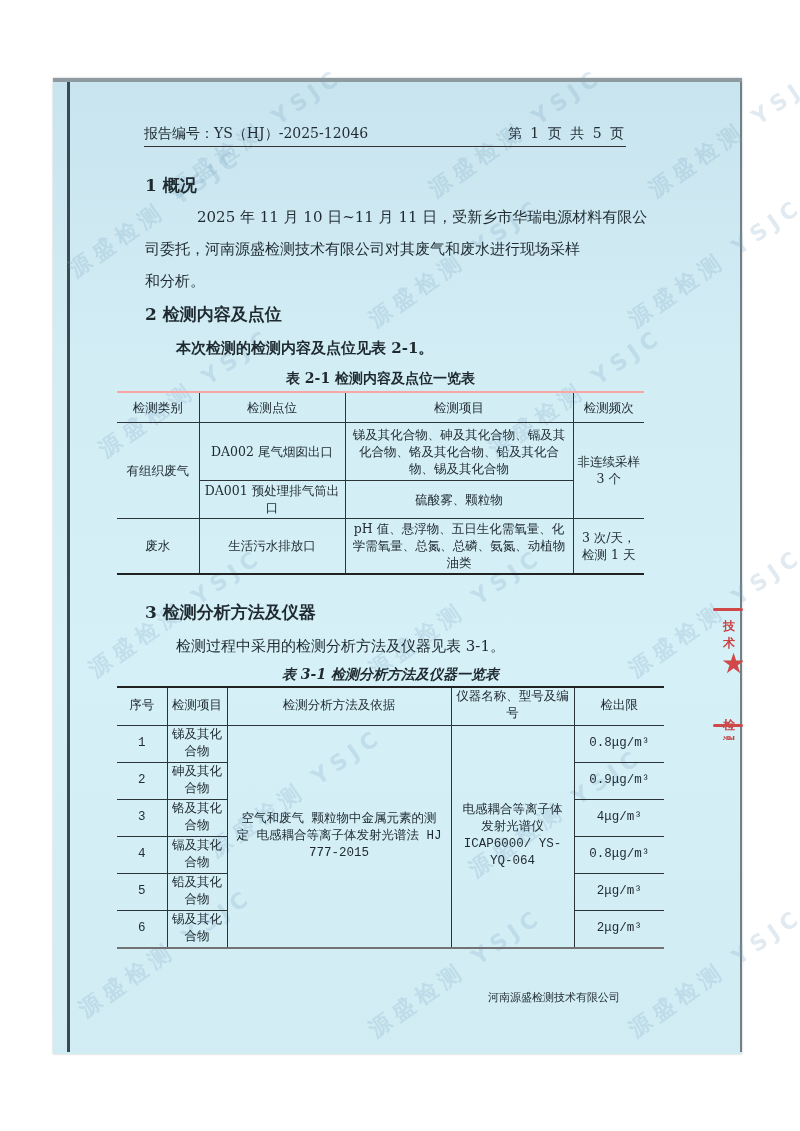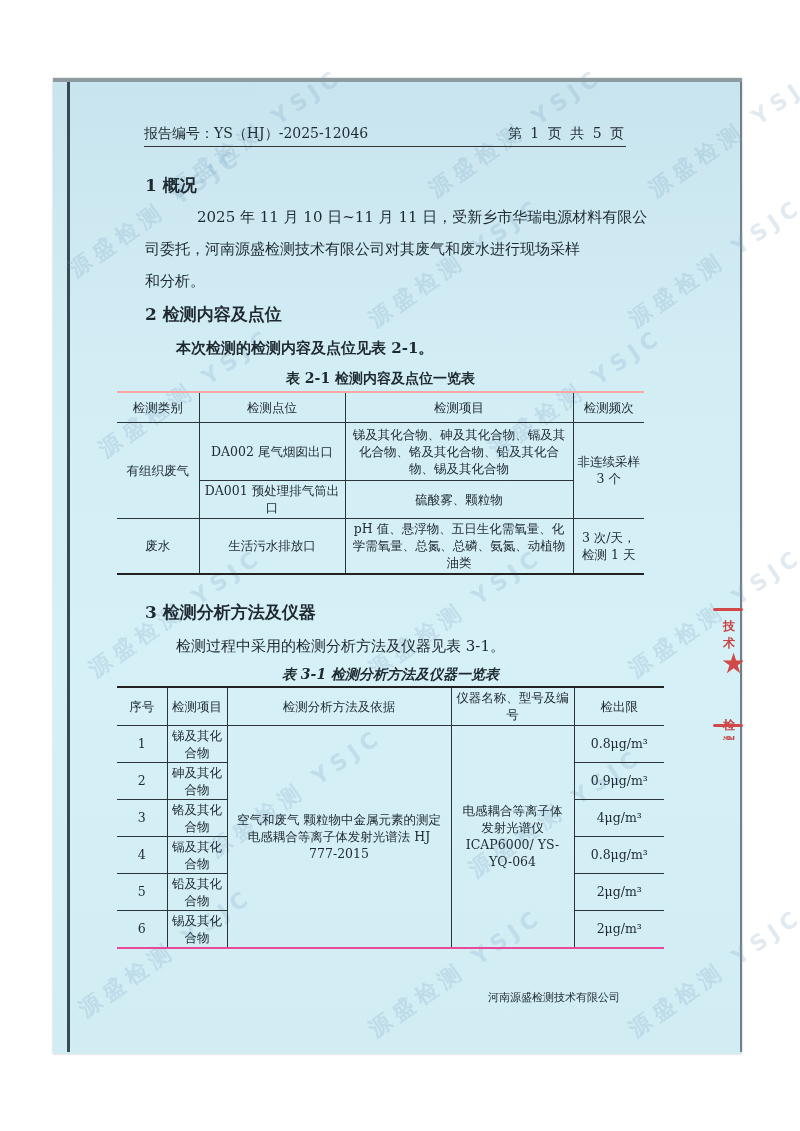--- a/index.html
+++ b/index.html
@@ -27,21 +27,21 @@
     .header .left { position: absolute; left: 0; bottom: 3px; }
     .header .right { position: absolute; right: 0; bottom: 3px; letter-spacing: 2px; }
     .h1 { position: absolute; font-size: 17px; font-weight: bold; font-family: "DejaVu Serif", serif; }
     .para { position: absolute; font-size: 15px; line-height: 30px; }
     .caption { position: absolute; font-size: 14px; font-weight: bold; text-align: center; }
     table { border-collapse: collapse; position: absolute; font-size: 12.5px; }
     td, th { border: 1px solid #2b3438; text-align: center; vertical-align: middle; padding: 1px 3px; font-weight: normal; line-height: 17px; }
     table.t1 { left: 117px; top: 391px; width: 527px; border-top: 2px solid #fca5a5; border-bottom: 2px solid #222; }
     table.t1 tr > :first-child { border-left: none; }
     table.t1 tr > :last-child { border-right: none; }
-    table.t2 { left: 117px; top: 686px; width: 547px; border-top: 2px solid #222; border-bottom: 2px solid #ec4899; }
+    table.t2 { left: 117px; top: 686px; width: 547px; border-top: 2px solid #222; border-bottom: 2px solid #737373; font-family: Liberation Mono, monospace; }
     table.t2 tr > :first-child { border-left: none; }
     table.t2 tr > :last-child { border-right: none; }
     .footer { position: absolute; left: 488px; top: 990px; font-size: 11px; }
     .stamp { position: absolute; left: 713px; top: 600px; width: 30px; height: 140px; overflow: hidden; }
     .stamp .arc { position: absolute; left: 0; width: 30px; height: 3px; background: #d04848; border-radius: 2px; }
     .stamp .star { position: absolute; left: 8px; top: 50px; color: #d04848; font-size: 28px; line-height: 28px; }
     .stamp .txt { position: absolute; left: 10px; color: #c84040; font-size: 12px; font-weight: bold; }
   </style>
 </head>
 <body>

